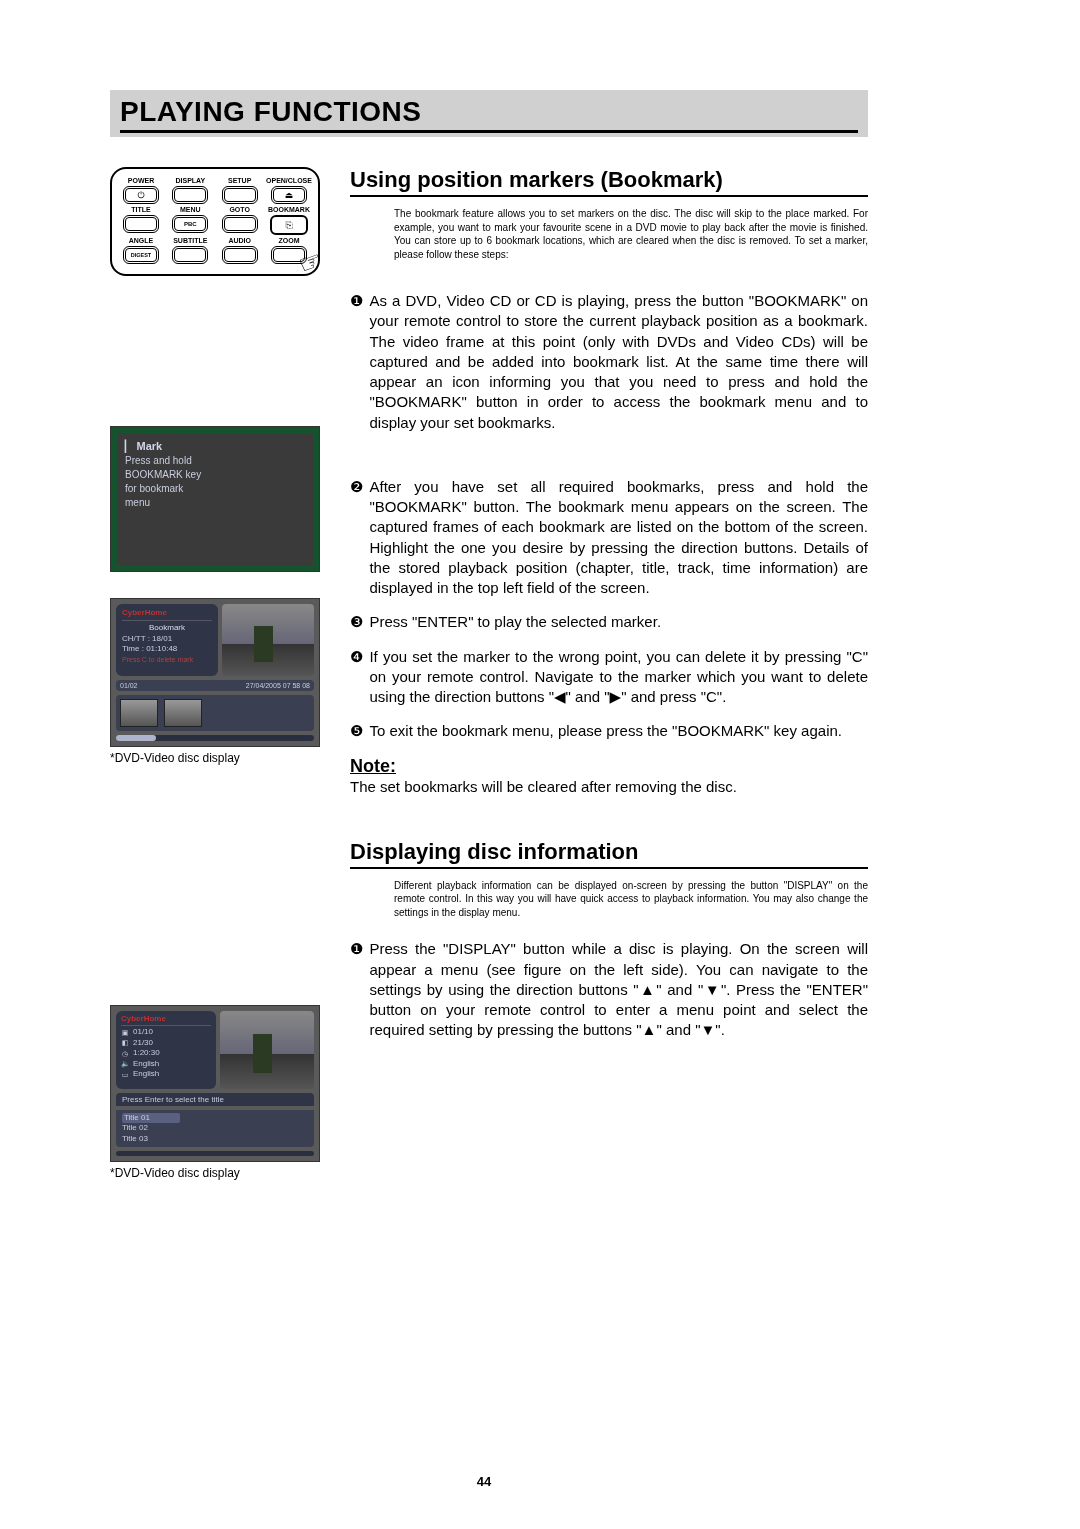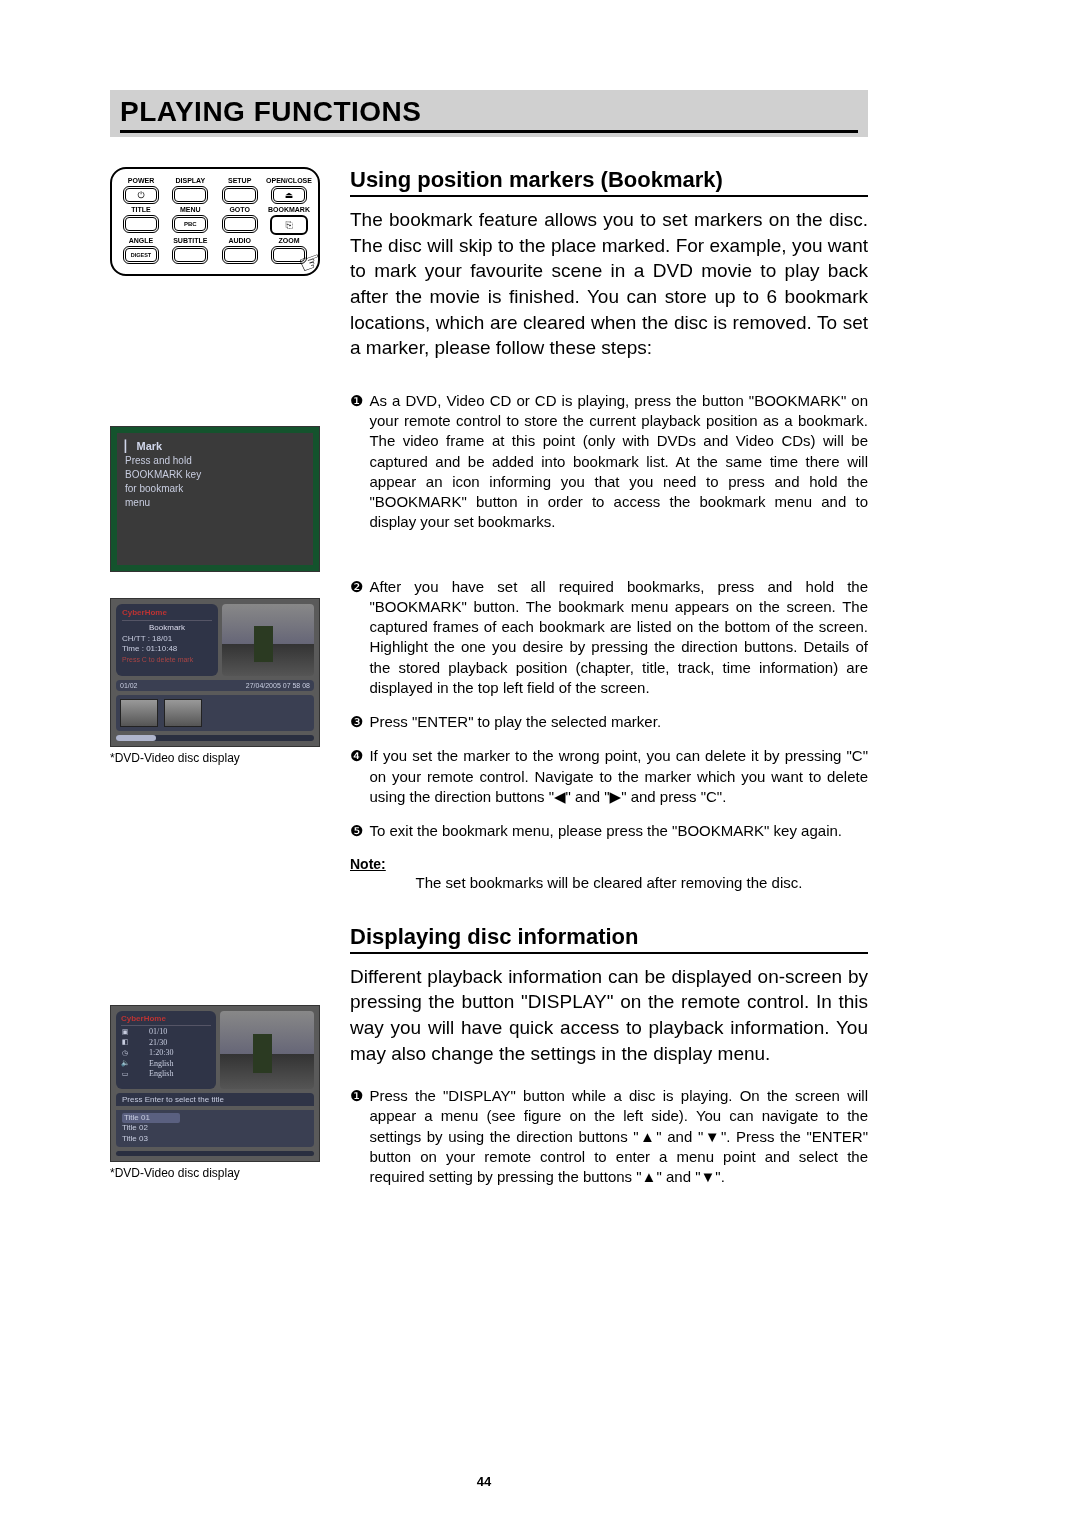--- a/index.html
+++ b/index.html
@@ -45,48 +45,48 @@
     flex: 1;
   }
   .section-head {
     font-size: 22px;
     font-weight: bold;
     border-bottom: 2px solid #000;
     padding-bottom: 2px;
     margin-bottom: 10px;
   }
   .body-text {
-    font-size: 19px;
+    font-size: 10px;
     line-height: 1.35;
     text-align: justify;
     margin-bottom: 20px;
+    margin-left: 44px;
   }
   .step {
     display: flex;
     gap: 6px;
     font-size: 15px;
     line-height: 1.35;
     text-align: justify;
     margin-bottom: 14px;
   }
   .step .num {
     flex: 0 0 auto;
     font-size: 15px;
   }
   .step .txt { flex: 1; }
   .note-label {
     font-weight: bold;
     text-decoration: underline;
-    font-size: 14px;
+    font-size: 18px;
   }
   .note-text {
     font-size: 15px;
     line-height: 1.35;
-    margin-bottom: 20px;
-    text-align: center;
+    margin-bottom: 32px;
   }
   .caption {
     font-size: 12px;
     margin-top: 4px;
     margin-bottom: 30px;
   }
   .page-num {
     position: absolute;
     bottom: 40px;
     left: 0; right: 0;
@@ -266,23 +266,22 @@
     flex: 0 0 90px;
     background: #2f3447;
     border-radius: 6px;
     padding: 3px 5px;
     color: #c8cde0;
     font-size: 8px;
     line-height: 1.3;
   }
   .osd3-row {
     display: flex;
-    gap: 20px;
+    gap: 4px;
     align-items: center;
-    font-family: Liberation Serif, serif;
   }
   .osd3-row .ic {
     width: 8px;
     font-size: 7px;
     text-align: center;
   }
   .osd3-sel {
     background: #2f3447;
     border-radius: 4px 4px 0 0;
     padding: 2px 6px;

